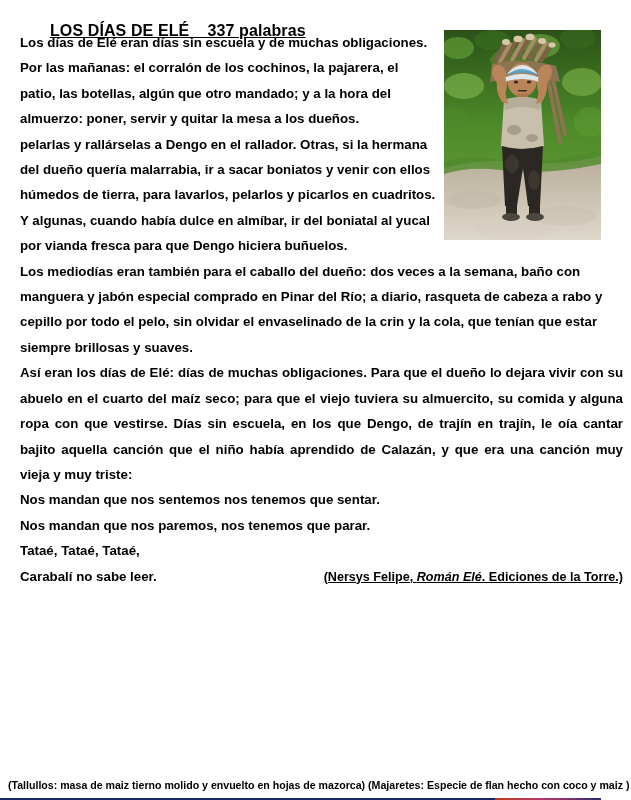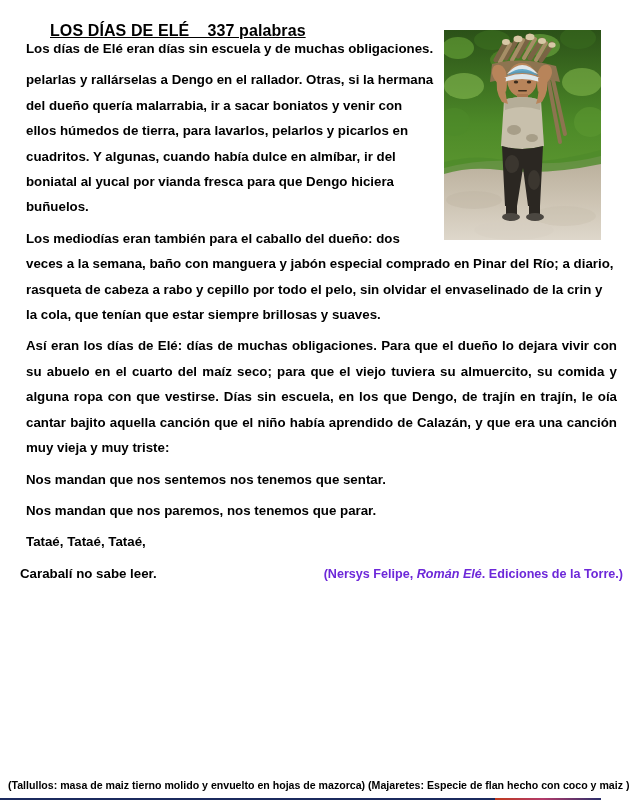--- a/index.html
+++ b/index.html
@@ -54,43 +54,44 @@
   .body-text {
     padding: 0 0 0 20px;
     font-size: 13.3px;
     font-weight: bold;
     line-height: 25.4px;
     color: #000000;
     width: 631px;
     box-sizing: border-box;
   }
   .body-text p {
-    margin: 6px;
+    margin: 0;
     padding: 0 8px 0 0;
   }
   .body-text p.justify {
     text-align: justify;
   }
 
   
   .song-line { margin: 0; }
 
   
   .last-row {
     display: flex;
     align-items: baseline;
     padding-right: 8px;
   }
   .last-row .lyric { flex: 0 0 auto; text-align: center; }
   .attribution {
     margin-left: auto;
-    color: #6d28d9;
+    color: #000000;
     font-size: 12.6px;
     font-weight: bold;
     white-space: nowrap;
+    text-decoration: underline;
   }
   .attribution .ital {
     font-style: italic;
   }
 
   
   .footnote {
     position: absolute;
     left: 8px;
     right: 24px;
@@ -242,20 +243,21 @@
         <rect x="85" y="170" width="11" height="14" fill="#2b2722"></rect>
 
         <ellipse cx="67" cy="187" rx="9" ry="4" fill="#4b4741"></ellipse>
         <ellipse cx="91" cy="187" rx="9" ry="4" fill="#4b4741"></ellipse>
       </g>
     </svg>
   </div>
 
   <div class="body-text">
     <p>Los días de Elé eran días sin escuela y de muchas obligaciones.</p>
+    <p>Por las mañanas: el corralón de los cochinos, la pajarera, el patio, las botellas, algún que otro mandado; y a la hora del almuerzo: poner, servir y quitar la mesa a los dueños.</p>
     <p>pelarlas y rallárselas a Dengo en el rallador. Otras, si la hermana del dueño quería malarrabia, ir a sacar boniatos y venir con ellos húmedos de tierra, para lavarlos, pelarlos y picarlos en cuadritos. Y algunas, cuando había dulce en almíbar, ir del boniatal al yucal por vianda fresca para que Dengo hiciera buñuelos.</p>
     <p>Los mediodías eran también para el caballo del dueño: dos veces a la semana, baño con manguera y jabón especial comprado en Pinar del Río; a diario, rasqueta de cabeza a rabo y cepillo por todo el pelo, sin olvidar el envaselinado de la crin y la cola, que tenían que estar siempre brillosas y suaves.</p>
     <p class="justify">Así eran los días de Elé: días de muchas obligaciones. Para que el dueño lo dejara vivir con su abuelo en el cuarto del maíz seco; para que el viejo tuviera su almuercito, su comida y alguna ropa con que vestirse. Días sin escuela, en los que Dengo, de trajín en trajín, le oía cantar bajito aquella canción que el niño había aprendido de Calazán, y que era una canción muy vieja y muy triste:</p>
 
     <p class="song-line">Nos mandan que nos sentemos nos tenemos que sentar.</p>
     <p class="song-line">Nos mandan que nos paremos, nos tenemos que parar.</p>
     <p class="song-line">Tataé, Tataé, Tataé,</p>
 
     <div class="last-row">
       <span class="lyric">Carabalí no sabe leer.</span>

